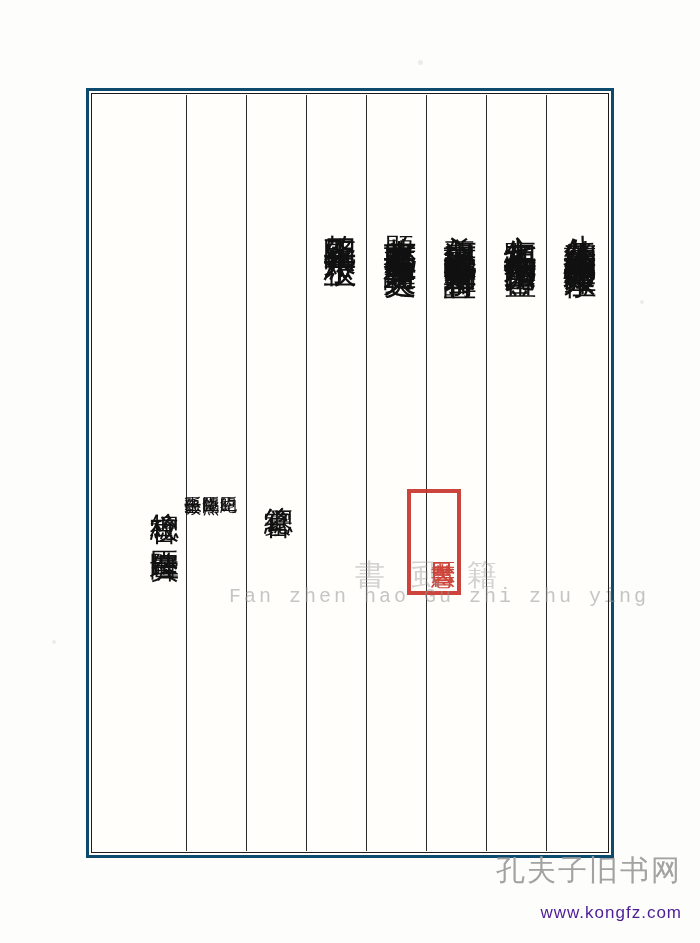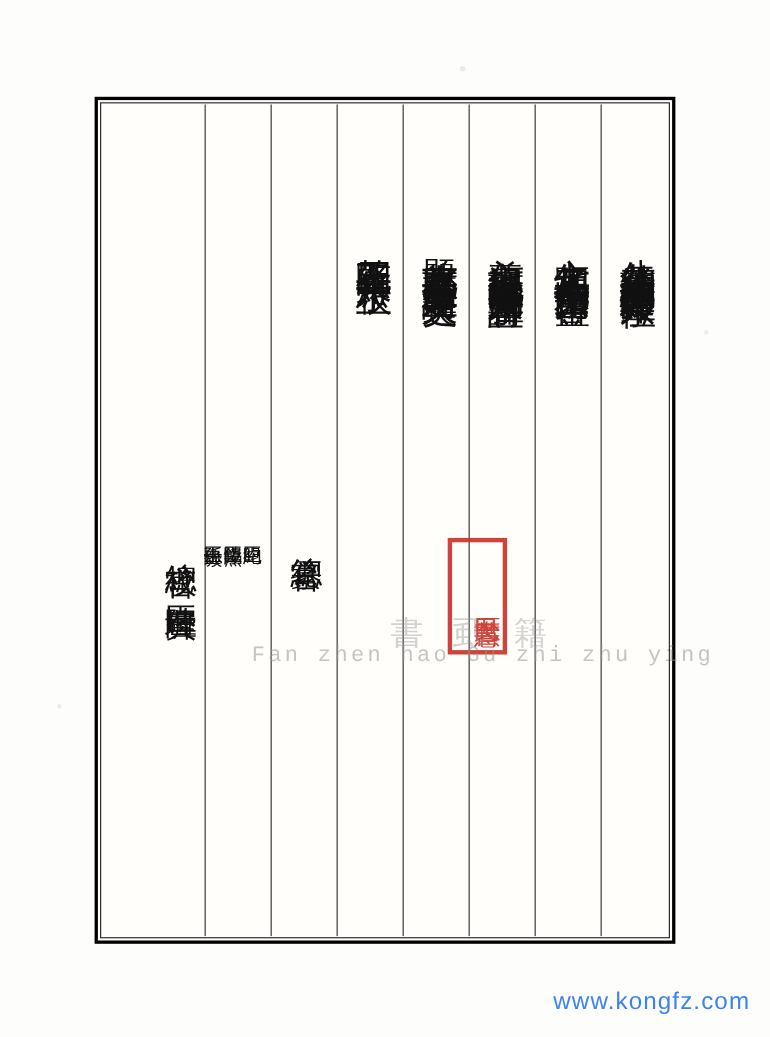--- a/index.html
+++ b/index.html
@@ -23,21 +23,21 @@
     background: #fdfdfb;
   }
 
   
   #frame {
     position: absolute;
     left: 86px;
     top: 88px;
     width: 528px;
     height: 770px;
-    border: 3px solid #000000;
+    border: 3px solid #0c4a6e;
     box-sizing: border-box;
     background: #fffefb;
   }
   #frame::after{
     content:"";
     position:absolute;
     left:2px; top:2px; right:2px; bottom:2px;
     border:1px solid #1c1c1c;
     pointer-events:none;
   }
@@ -156,21 +156,21 @@
   
   #site-wm {
     position: absolute;
     right: 18px;
     bottom: 20px;
     text-align: right;
     color: #9a9a9a;
     font-family: "Liberation Sans", sans-serif;
   }
   #site-wm .site-cn { font-size: 29px; letter-spacing: 2px; color:#a2a2a2; }
-  #site-wm .site-en { font-size: 22px; letter-spacing: 1px; margin-top: 2px; color:#3b82f6; }
+  #site-wm .site-en { font-size: 17px; letter-spacing: 1px; margin-top: 12px; color:#4c1d95; }
 
   
   .speck {
     position:absolute;
     background:#ddd9d0;
     border-radius:50%;
     opacity:.5;
   }
 </style>
 </head>
@@ -218,16 +218,17 @@
     <div class="vcol sig-col s3">
       <span>總校官</span>
       <span>臣陸費墀</span>
     </div>
 
     <div id="wm-han">書虱籍</div>
     <div id="wm-pinyin">Fan zhen hao   Gu zhi zhu ying</div>
   </div>
 
   <div id="site-wm">
+    <div class="site-cn">孔夫子旧书网</div>
     <div class="site-en">www.kongfz.com</div>
   </div>
 
 </div>
 
 </body></html>

